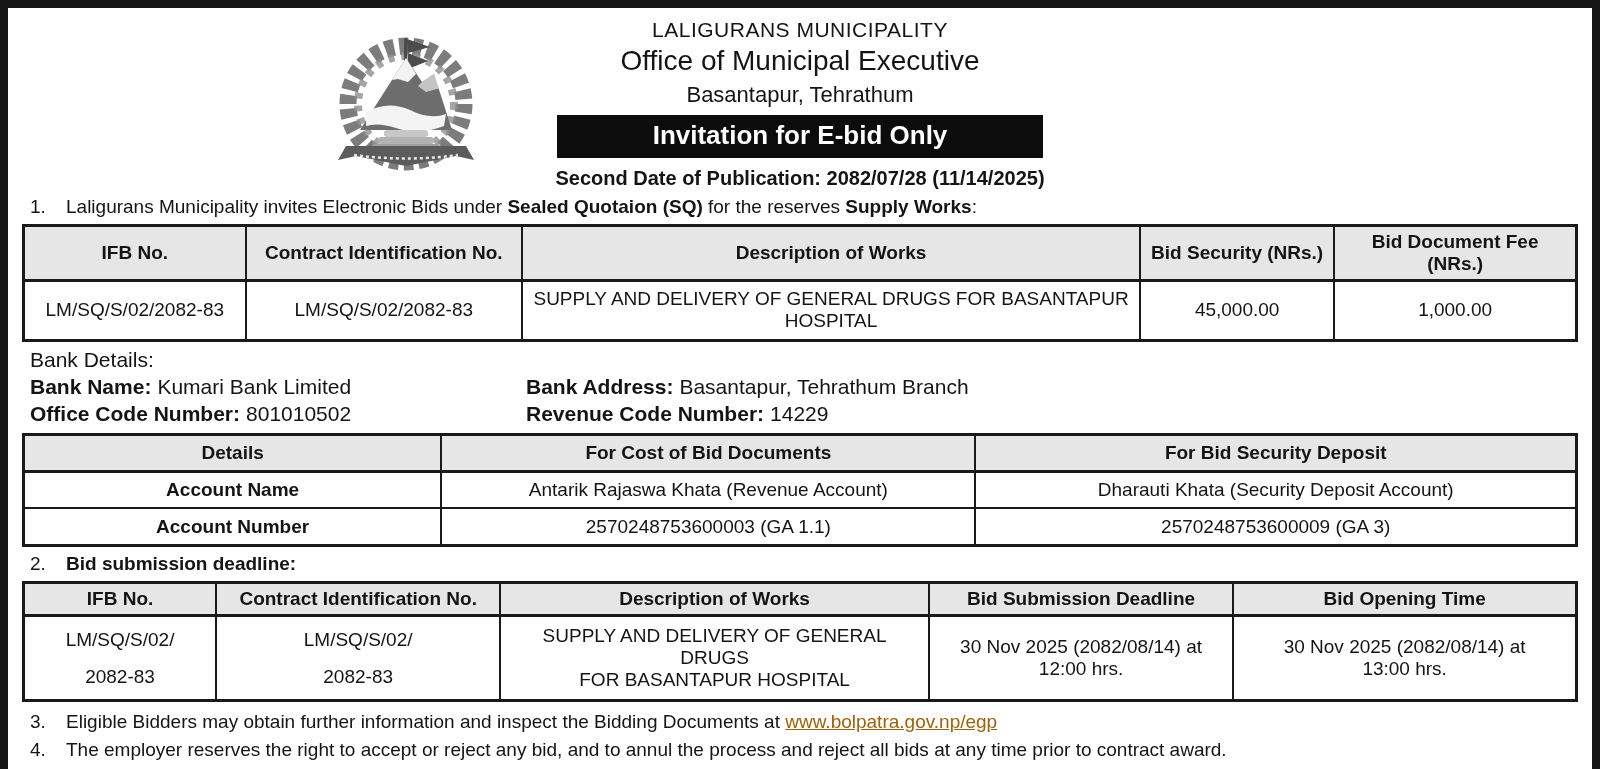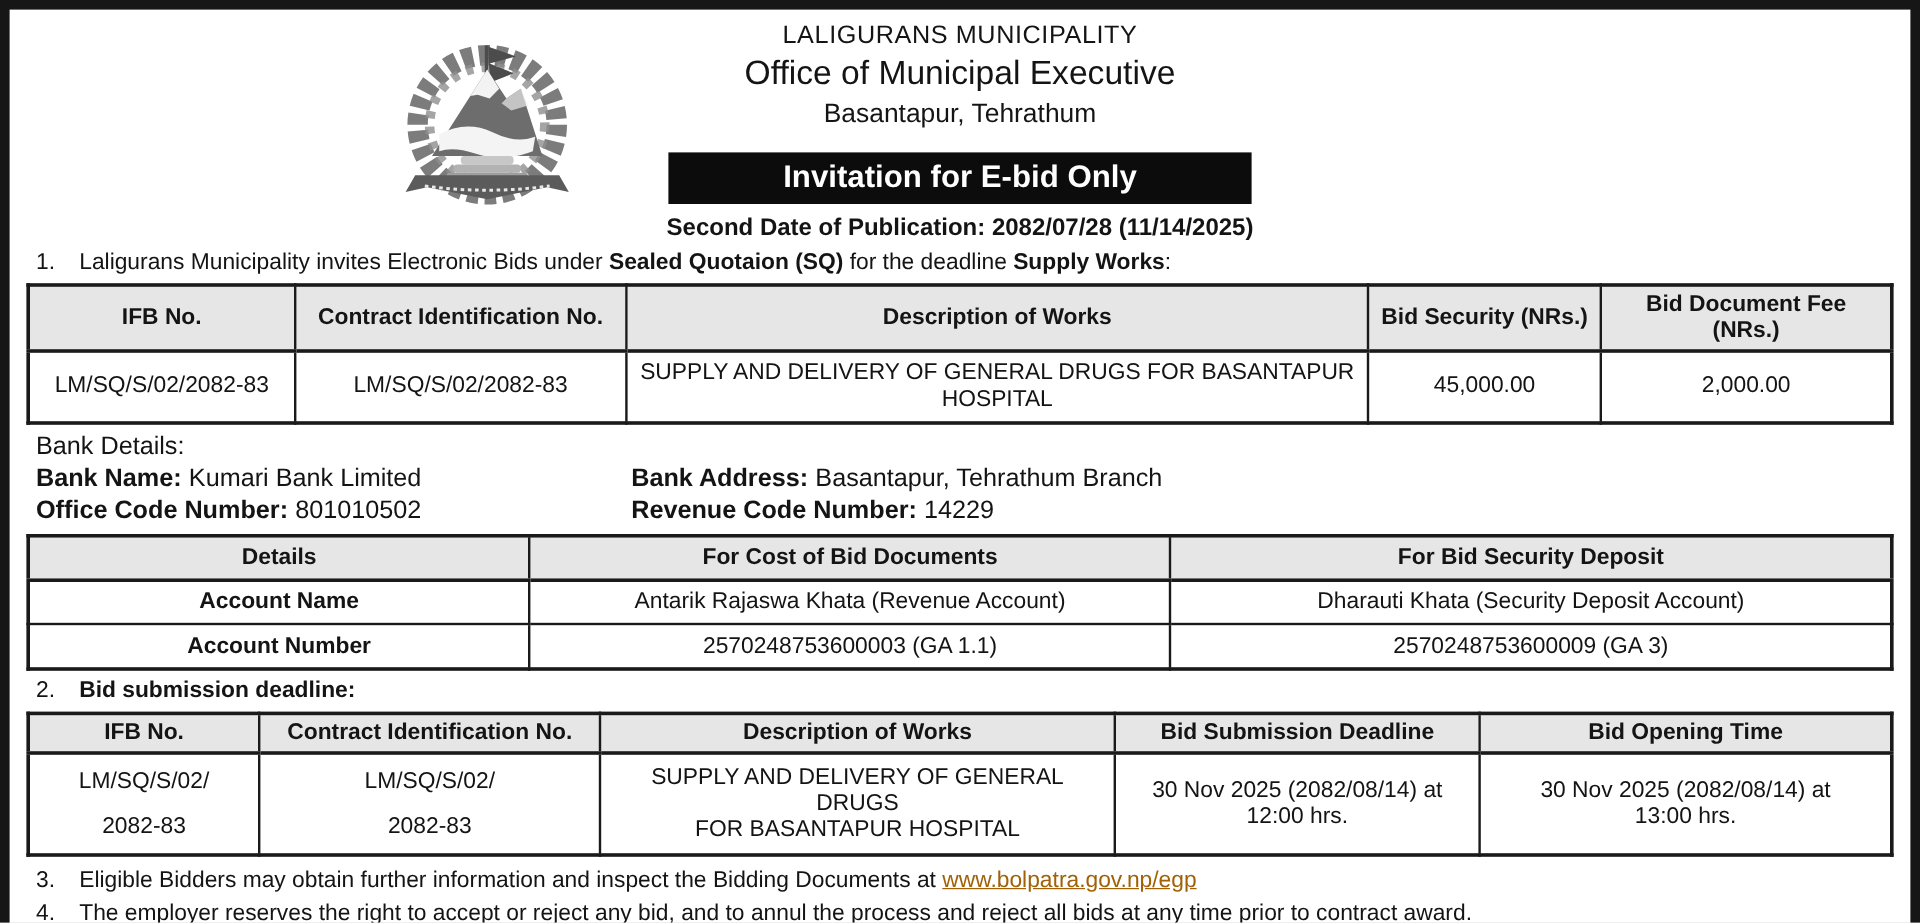--- a/index.html
+++ b/index.html
@@ -10,21 +10,21 @@
     border:8px solid #161616; border-bottom:none; padding:2px 14px 0 14px;
     overflow:hidden;
   }
   
   .header { position:relative; text-align:center; padding-top:8px; }
   .emblem { position:absolute; left:296px; top:20px; width:176px; height:142px; }
   .muni-title { font-size:21px; font-weight:normal; letter-spacing:0.5px; line-height:1.15; }
   .office-title { font-size:28px; line-height:1.2; margin-top:2px; }
   .addr-line { font-size:22px; line-height:1.2; margin-top:4px; }
   .banner { display:inline-block; background:#0c0c0c; color:#ffffff; font-weight:bold;
-            font-size:26px; padding:5px 96px 7px 96px; margin-top:19px;text-align:right; }
+            font-size:26px; padding:5px 96px 7px 96px; margin-top:7px;text-align:right; }
   .pub-line { font-size:20px; font-weight:bold; margin-top:9px; }
   
   .item { display:flex; font-size:19px; line-height:1.25; margin:5px 0 0 8px; }
   .item .num { width:36px; flex:0 0 36px; }
   .item b { font-weight:bold; }
   .item.bold-text .txt { font-weight:bold; }
   a.doc-link { color:#a16207; text-decoration:underline; }
   
   table { width:100%; border-collapse:collapse; table-layout:fixed; margin-top:5px; }
   th, td { border:2px solid #1a1a1a; text-align:center; vertical-align:middle;
@@ -74,21 +74,21 @@
     </svg>
     <div class="muni-title">LALIGURANS MUNICIPALITY</div>
     <div class="office-title">Office of Municipal Executive</div>
     <div class="addr-line">Basantapur, Tehrathum</div>
     <div><span class="banner">Invitation for E-bid Only</span></div>
     <div class="pub-line">Second Date of Publication: 2082/07/28 (11/14/2025)</div>
   </div>
 
   <div class="item">
     <span class="num">1.</span>
-    <span class="txt"><span>Laligurans Municipality invites Electronic Bids under </span><b>Sealed Quotaion (SQ)</b><span> for the deadline </span><b>Supply Works</b><span>:</span></span>
+    <span class="txt"><span>Laligurans Municipality invites Electronic Bids under </span><b>Sealed Quotaion (SQ)</b><span> for the reserves </span><b>Supply Works</b><span>:</span></span>
   </div>
 
   <table class="t1">
     <colgroup>
         <col style="width:14.3%">
         <col style="width:17.8%">
         <col style="width:39.8%">
         <col style="width:12.5%">
         <col style="width:15.6%">
       </colgroup>
@@ -101,21 +101,21 @@
         <th>Bid Document Fee (NRs.)</th>
       </tr>
     </thead>
     <tbody>
       <tr class="t1-data">
         <td>LM/SQ/S/02/2082-83</td>
         <td>LM/SQ/S/02/2082-83</td>
         <td class="pre">SUPPLY AND DELIVERY OF GENERAL DRUGS FOR BASANTAPUR
 HOSPITAL</td>
         <td>45,000.00</td>
-        <td>2,000.00</td>
+        <td>1,000.00</td>
       </tr>
     </tbody>
   </table>
 
   <div class="bank">
     <div>Bank Details:</div>
     <div class="bank-grid">
       <div><b>Bank Name:</b><span>Kumari Bank Limited</span></div>
       <div><b>Bank Address:</b><span>Basantapur, Tehrathum Branch</span></div>
       <div><b>Office Code Number:</b><span>801010502</span></div>

